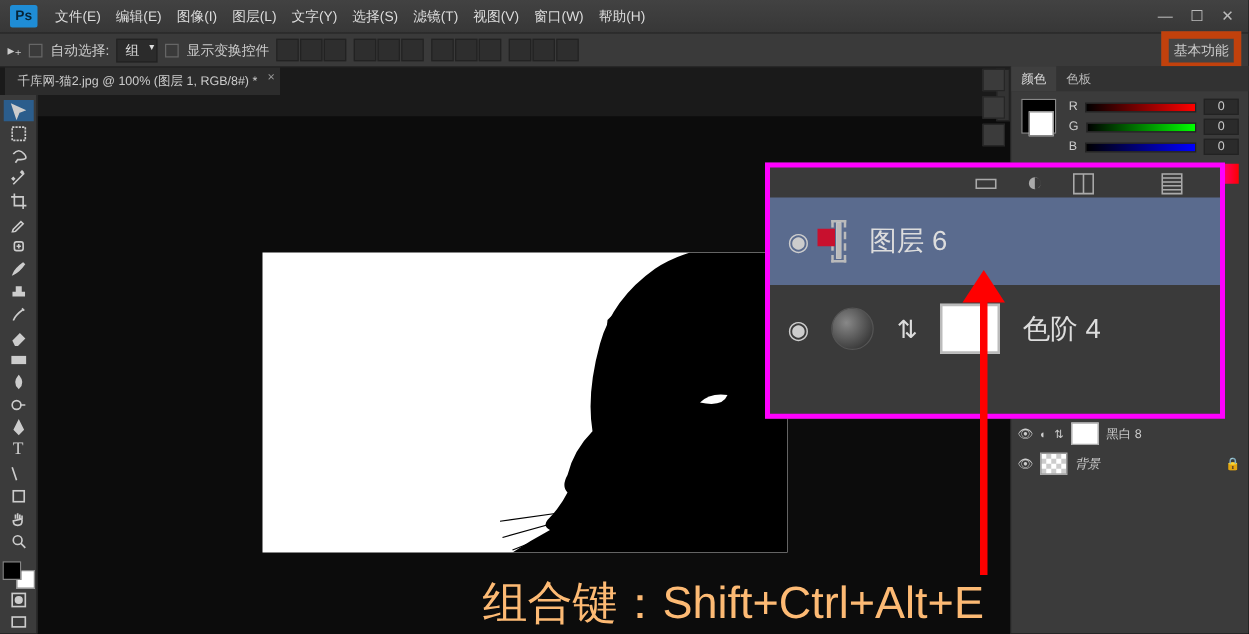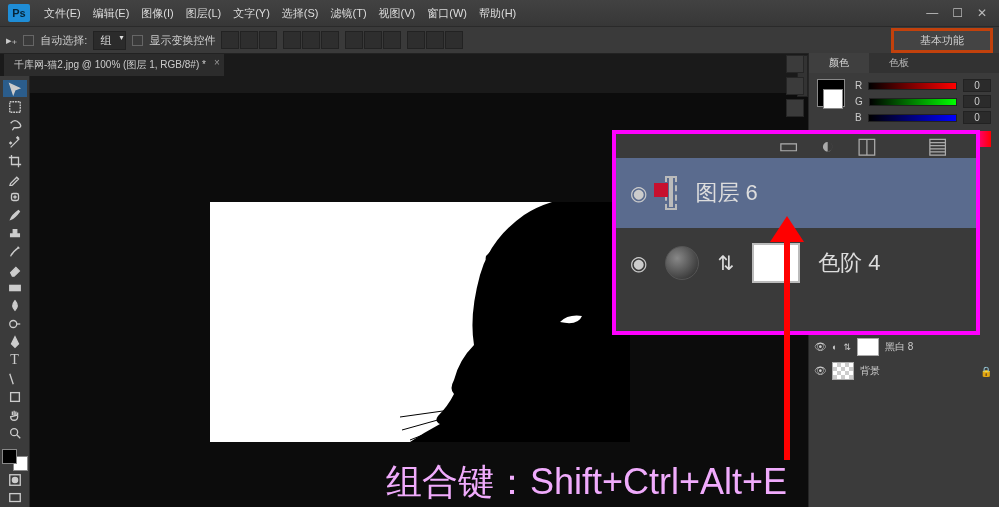--- a/index.html
+++ b/index.html
@@ -7,41 +7,41 @@
 .titlebar{height:26px;background:linear-gradient(#424242,#373737);display:flex;align-items:center;color:#ddd;font-size:11px}
 .ps-logo{width:22px;height:18px;background:#1f8dd6;color:#062538;font-weight:bold;font-size:11px;display:flex;align-items:center;justify-content:center;margin:0 8px;border-radius:2px}
 .menu-item{padding:0 6px;cursor:pointer;height:26px;display:flex;align-items:center}
 .winctl{margin-left:auto;display:flex;gap:14px;padding-right:12px;color:#bbb;font-size:12px}
 .optbar{height:28px;background:#3a3a3a;border-top:1px solid #2a2a2a;border-bottom:1px solid #222;display:flex;align-items:center;font-size:11px;color:#ccc;padding:0 6px;gap:6px}
 .opt-dd{background:#2b2b2b;border:1px solid #222;padding:1px 14px 1px 6px;color:#ddd;position:relative}
 .opt-dd::after{content:"▾";position:absolute;right:2px;font-size:8px}
 .opt-chk{width:11px;height:11px;border:1px solid #666;display:inline-block}
 .opt-ig{display:flex;gap:1px}
 .opt-ig span{width:18px;height:18px;background:#2e2e2e;border:1px solid #222;display:inline-block}
-.opt-right{margin-left:auto;background:#444;padding:2px 26px;border:3px solid #c2410c}
+.opt-right{margin-left:auto;background:#444;padding:2px 4px;border:6px solid #c2410c}
 .tabbar{height:39px;background:#1a1a1a;display:flex;align-items:flex-start}
 .doc-tab{background:#2c2c2c;color:#ccc;font-size:10px;padding:4px 18px 4px 10px;margin-left:4px;position:relative}
 .doc-tab .x{position:absolute;right:4px;top:3px;color:#999}
 .workarea{position:absolute;top:76px;left:0;right:0;bottom:0;display:flex}
 .toolbox{width:30px;background:#3b3b3b;border-right:1px solid #262626;display:flex;flex-direction:column;align-items:center;padding-top:4px;gap:1px}
 .tool{width:24px;height:20px;color:#ccc;display:flex;align-items:center;justify-content:center;font-size:12px;cursor:pointer}
 .tool.sel{background:#2b5d8c}
 .tool svg{width:14px;height:14px;stroke:#ccc;fill:none;stroke-width:1.5}
 .fgbg{position:relative;width:26px;height:26px;margin-top:6px}
 .fgbg .f,.fgbg .b{position:absolute;width:15px;height:15px;border:1px solid #888}
 .fgbg .f{background:#000;top:0;left:0;z-index:1}
 .fgbg .b{background:#fff;bottom:0;right:0}
 .canvas-area{flex:1;position:relative}
 .canvas{position:absolute;left:180px;top:126px;width:420px;height:240px;background:#fff}
 .catsvg{position:absolute;left:180px;top:126px;width:420px;height:240px}
 .panels{width:191px;position:absolute;right:0;top:53px;bottom:0;background:#3b3b3b;border-left:1px solid #262626}
 .dock{position:absolute;right:191px;top:55px;width:22px;display:flex;flex-direction:column;gap:4px}
 .dock div{width:18px;height:18px;background:#3b3b3b;border:1px solid #262626}
 .ptabs{display:flex;height:20px;background:#323232;font-size:10px;color:#bbb}
-.ptab{padding:3px 20px;cursor:pointer}
+.ptab{padding:3px 8px;cursor:pointer}
 .ptab.act{background:#3f3f3f;color:#ddd}
 .colorpanel{padding:6px 8px;font-size:10px;color:#ccc}
 .crow{display:flex;align-items:center;gap:6px;margin-bottom:3px}
 .cswatch{width:28px;height:28px;border:1px solid #888;background:#000}
 .cswatch.w{background:#fff;position:relative;top:-18px;left:6px;width:20px;height:20px}
 .cslider{flex:1;height:8px;border:1px solid #222}
 .cslider.r{background:linear-gradient(to right,#000,#f00)}
 .cslider.g{background:linear-gradient(to right,#000,#0f0)}
 .cslider.b{background:linear-gradient(to right,#000,#00f)}
 .cval{width:28px;background:#2b2b2b;border:1px solid #222;text-align:center}
@@ -58,21 +58,21 @@
 .orow.top{height:24px;justify-content:flex-end;gap:22px;padding-right:28px;color:#aaa}
 .oeye{font-size:20px;color:#ccc}
 .othumb{width:48px;height:40px;background:#fff;border:2px solid #bbb;position:relative}
 .othumb svg{position:absolute;inset:0}
 .odash{border:2px dashed #bbb;padding:2px}
 .fxcircle{width:34px;height:34px;border-radius:50%;background:radial-gradient(circle at 35% 35%,#888,#222);border:1px solid #555}
 .linkicon{font-size:20px}
 .crop{position:absolute;top:3px;right:3px;width:14px;height:14px;background:#c8102e}
 .arrow{position:absolute;left:784px;top:230px;width:6px;height:230px;background:#f00}
 .arrowhead{position:absolute;left:770px;top:216px;width:0;height:0;border-left:17px solid transparent;border-right:17px solid transparent;border-bottom:26px solid #f00}
-.caption{position:absolute;left:386px;bottom:0;font-size:36px;color:#f0abfc;font-weight:500;white-space:nowrap}
+.caption{position:absolute;left:386px;bottom:0;font-size:36px;color:#fdba74;font-weight:500;white-space:nowrap}
 .sidecollapse{position:absolute;right:191px;top:55px;width:11px;height:42px;background:#333;border:1px solid #222}
 </style>
 </head>
 <body>
 
 <div class="titlebar">
   <div class="ps-logo">Ps</div>
   <div class="menu-item">文件(E)</div>
   <div class="menu-item">编辑(E)</div>
   <div class="menu-item">图像(I)</div>
@@ -306,21 +306,21 @@
   <div class="lrow">
     <span class="eyeicon">👁</span>
     <span style="font-size:9px">◐</span>
       <span style="font-size:9px">⇅</span>
     <span class="lthumb"></span>
     <span>黑白 8</span>
   </div>
   <div class="lrow">
     <span class="eyeicon">👁</span>
     <span class="lthumb checker"></span>
-    <span style="">背景</span>
+    <span style="font-style:italic">背景</span>
     <span style="margin-left:auto">🔒</span>
   </div>
 </div>
 
 <div class="overlay">
   <div class="orow top">
     <span>▭</span>
     <span>◐</span>
     <span>◫</span>
     <span style="margin-left:28px">▤</span>

